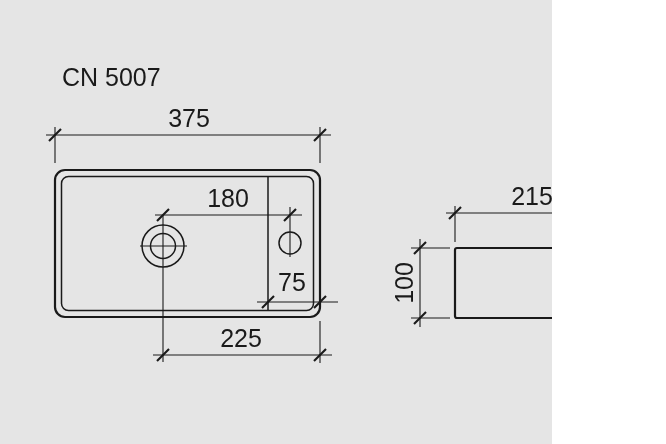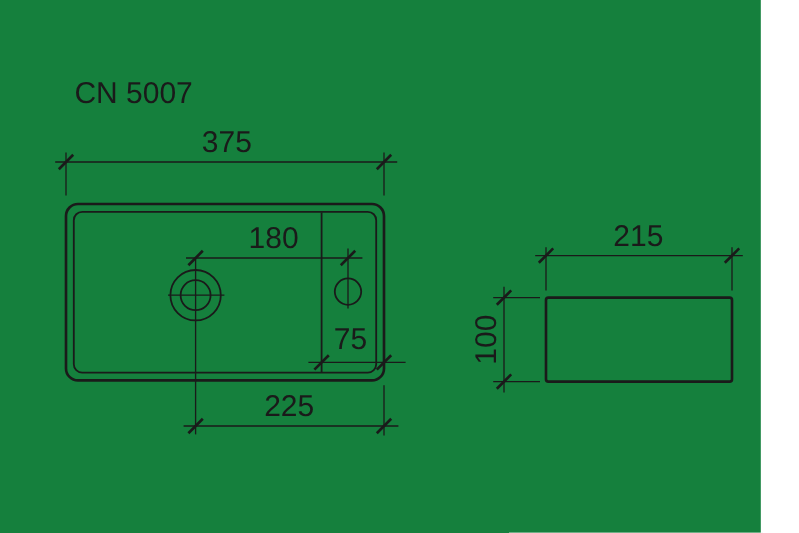--- a/index.html
+++ b/index.html
@@ -2,23 +2,23 @@
 <html><head>
 <meta charset="utf-8">
 <style>
   html, body {
     margin: 0;
     padding: 0;
     background: #ffffff;
   }
   .stage {
     position: relative;
-    width: 634px;
+    width: 552px;
     height: 444px;
-    background: #15803d;
+    background: #e5e5e5;
     overflow: hidden;
   }
   svg { position: absolute; left: 0; top: 0; display: block; }
   text {
     font-family: "Liberation Sans", sans-serif;
     fill: #1a1a1a;
   }
   .dim-text  { font-size: 25px; }
   .title-text{ font-size: 25px; }
   .obj   { stroke: #1a1a1a; fill: none; }

